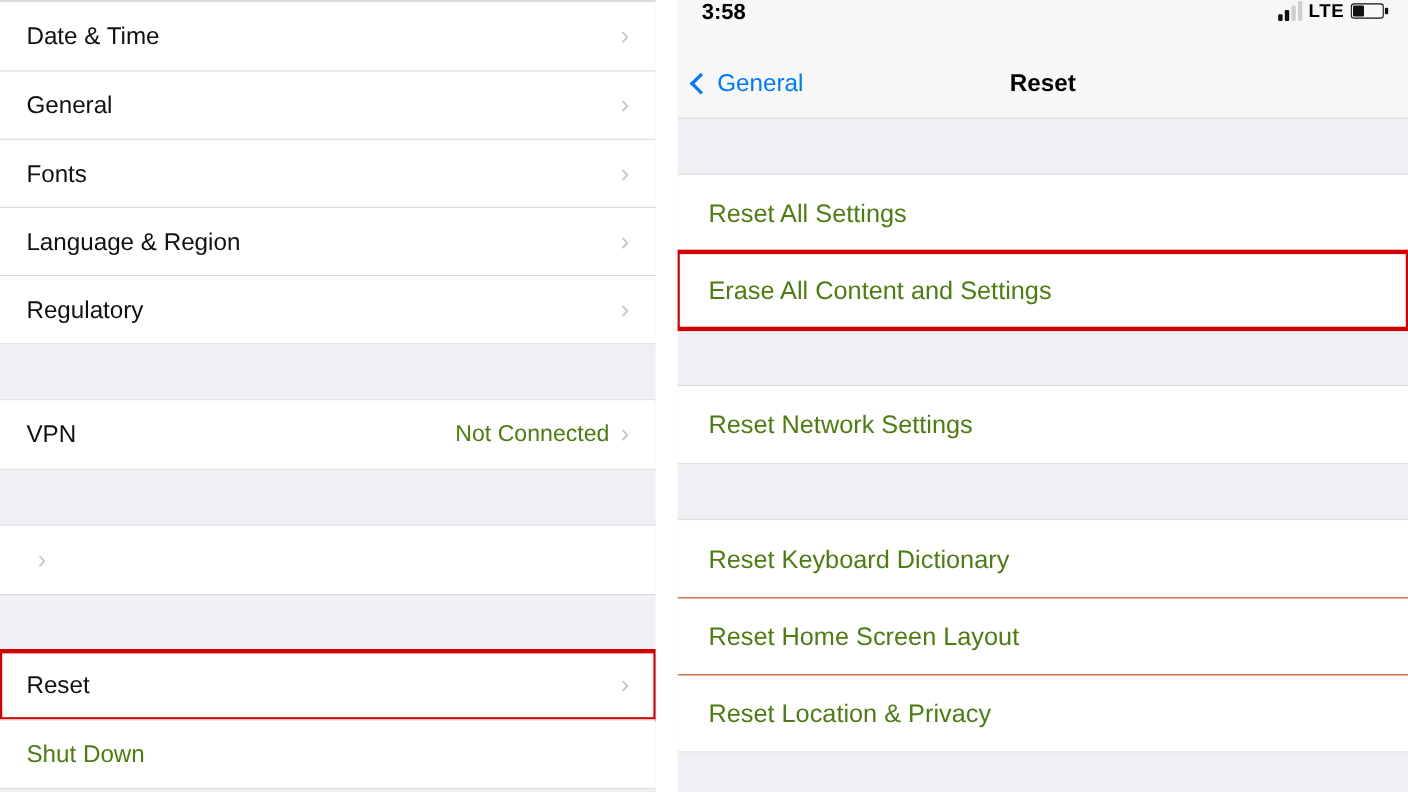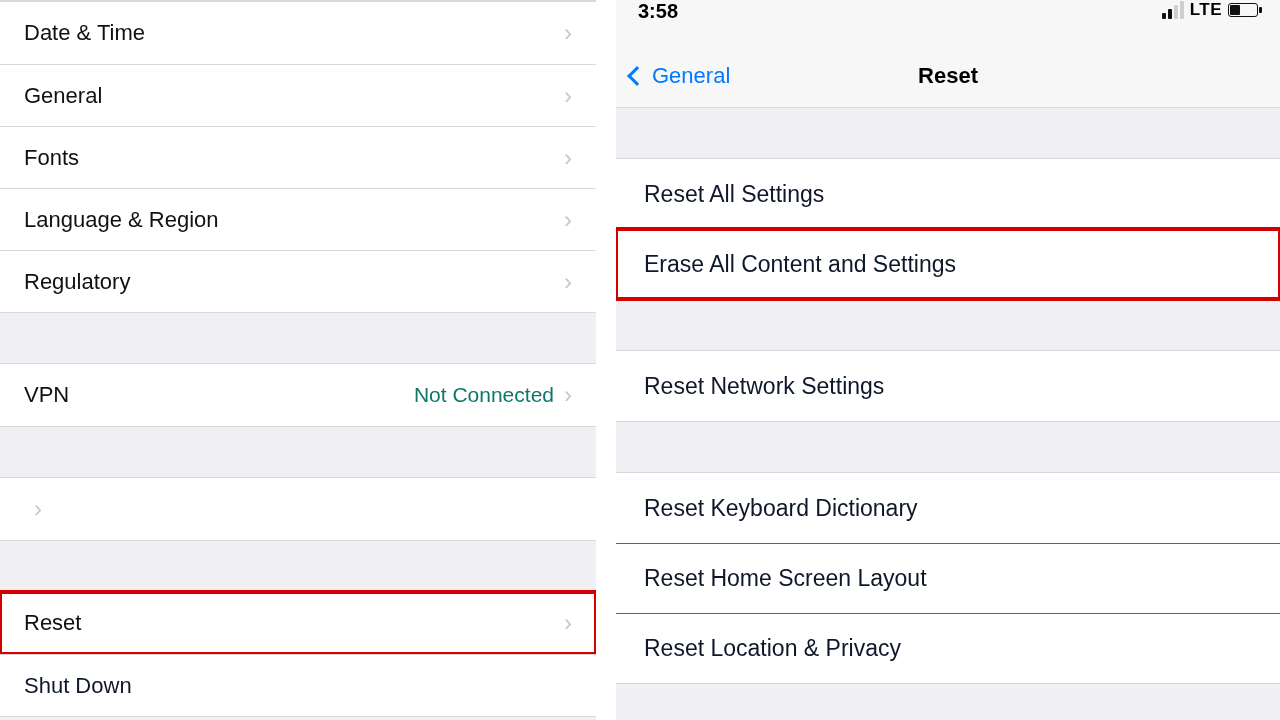--- a/index.html
+++ b/index.html
@@ -13,23 +13,23 @@
   
   .group { background:#fff; }
   .group .row + .row { border-top:1px solid #d9d9dc; }
   .group { border-top:1px solid #d9d9dc; border-bottom:1px solid #d9d9dc; }
   .row {
     display:flex; align-items:center; justify-content:space-between;
     height:62px; padding:0 24px; font-size:22px; color:#111;
     background:#fff; cursor:pointer; position:relative;
   }
   .row .chev { color:#c7c7cc; font-size:24px; margin-left:10px; }
-  .row .value { color:#0f766e; font-size:21px; }
+  .row .value { color:#4d7c0f; font-size:21px; }
   .row.blue   { color:#007aff; }
-  .row.blue .label { color:#0f172a; }
+  .row.blue .label { color:#4d7c0f; }
   .spacer { height:50px; }
 
   .highlight { outline:4px solid #d40000; outline-offset:-2px; }
 
   
   .statusbar {
     height:44px; display:flex; align-items:flex-start; justify-content:space-between;
     padding:0 22px; font-size:20px; font-weight:600; background:#f7f7f8;
   }
   .statusbar .sb-right { display:flex; align-items:center; gap:6px; }

